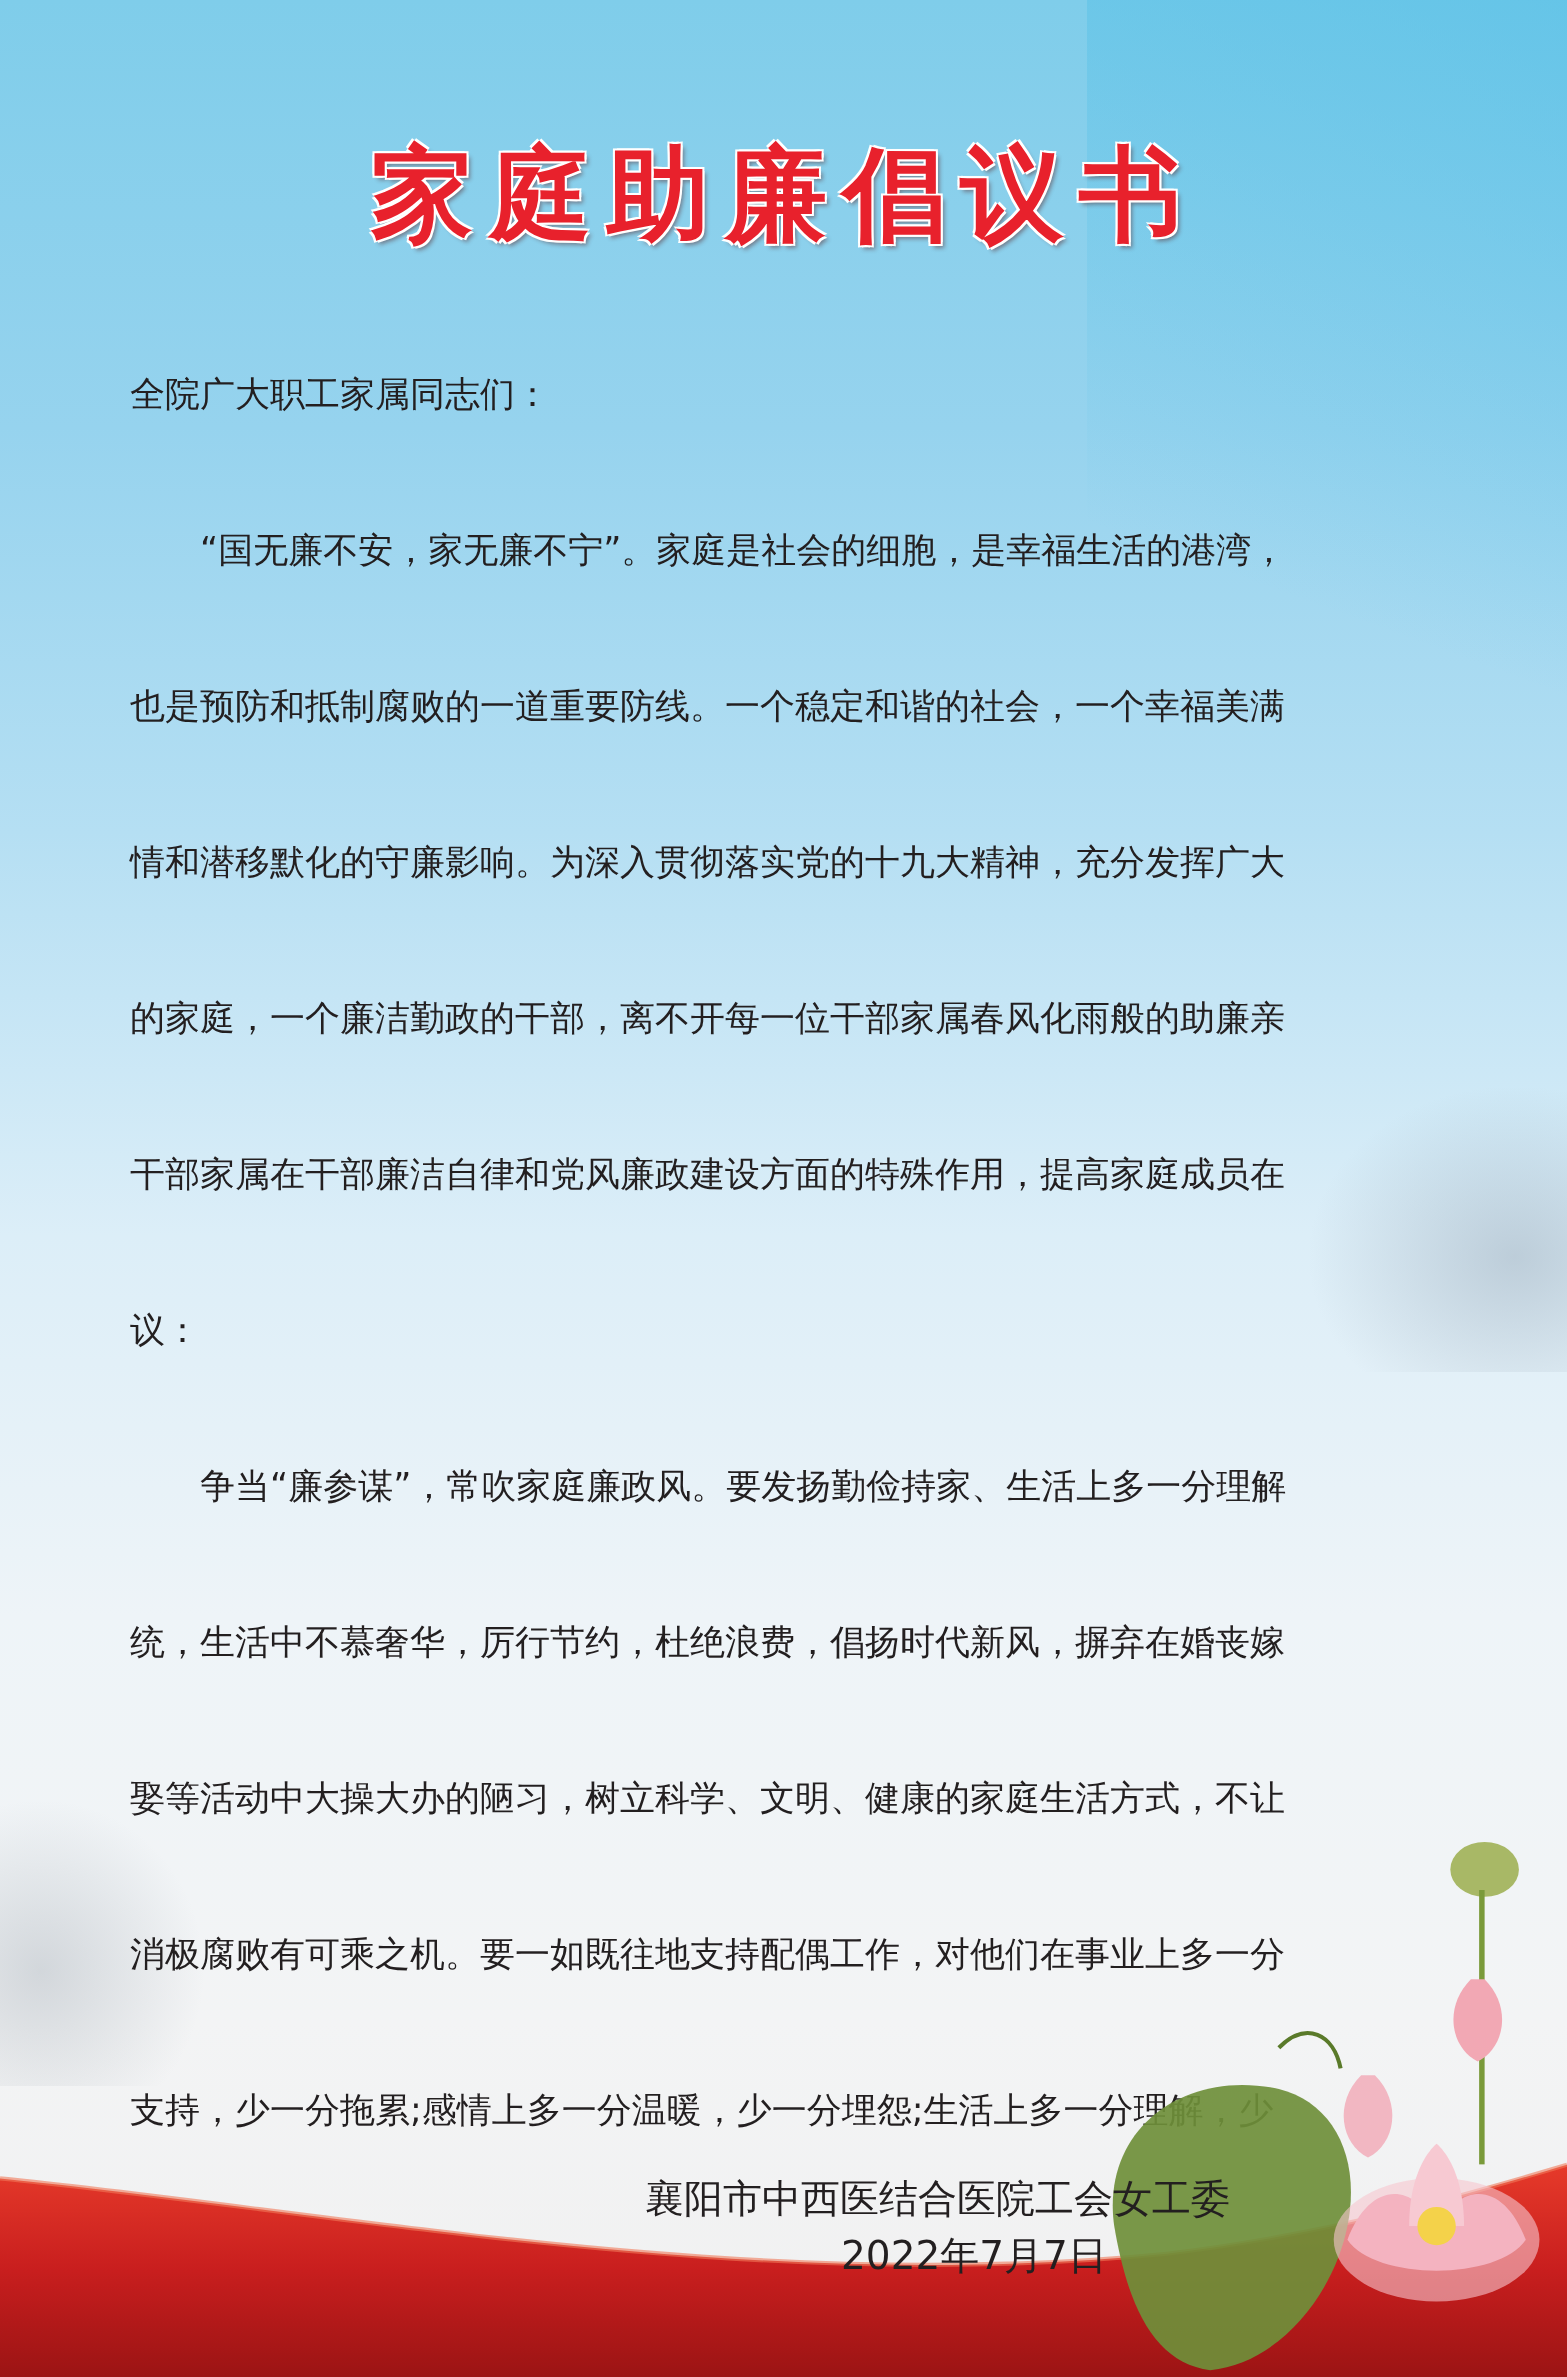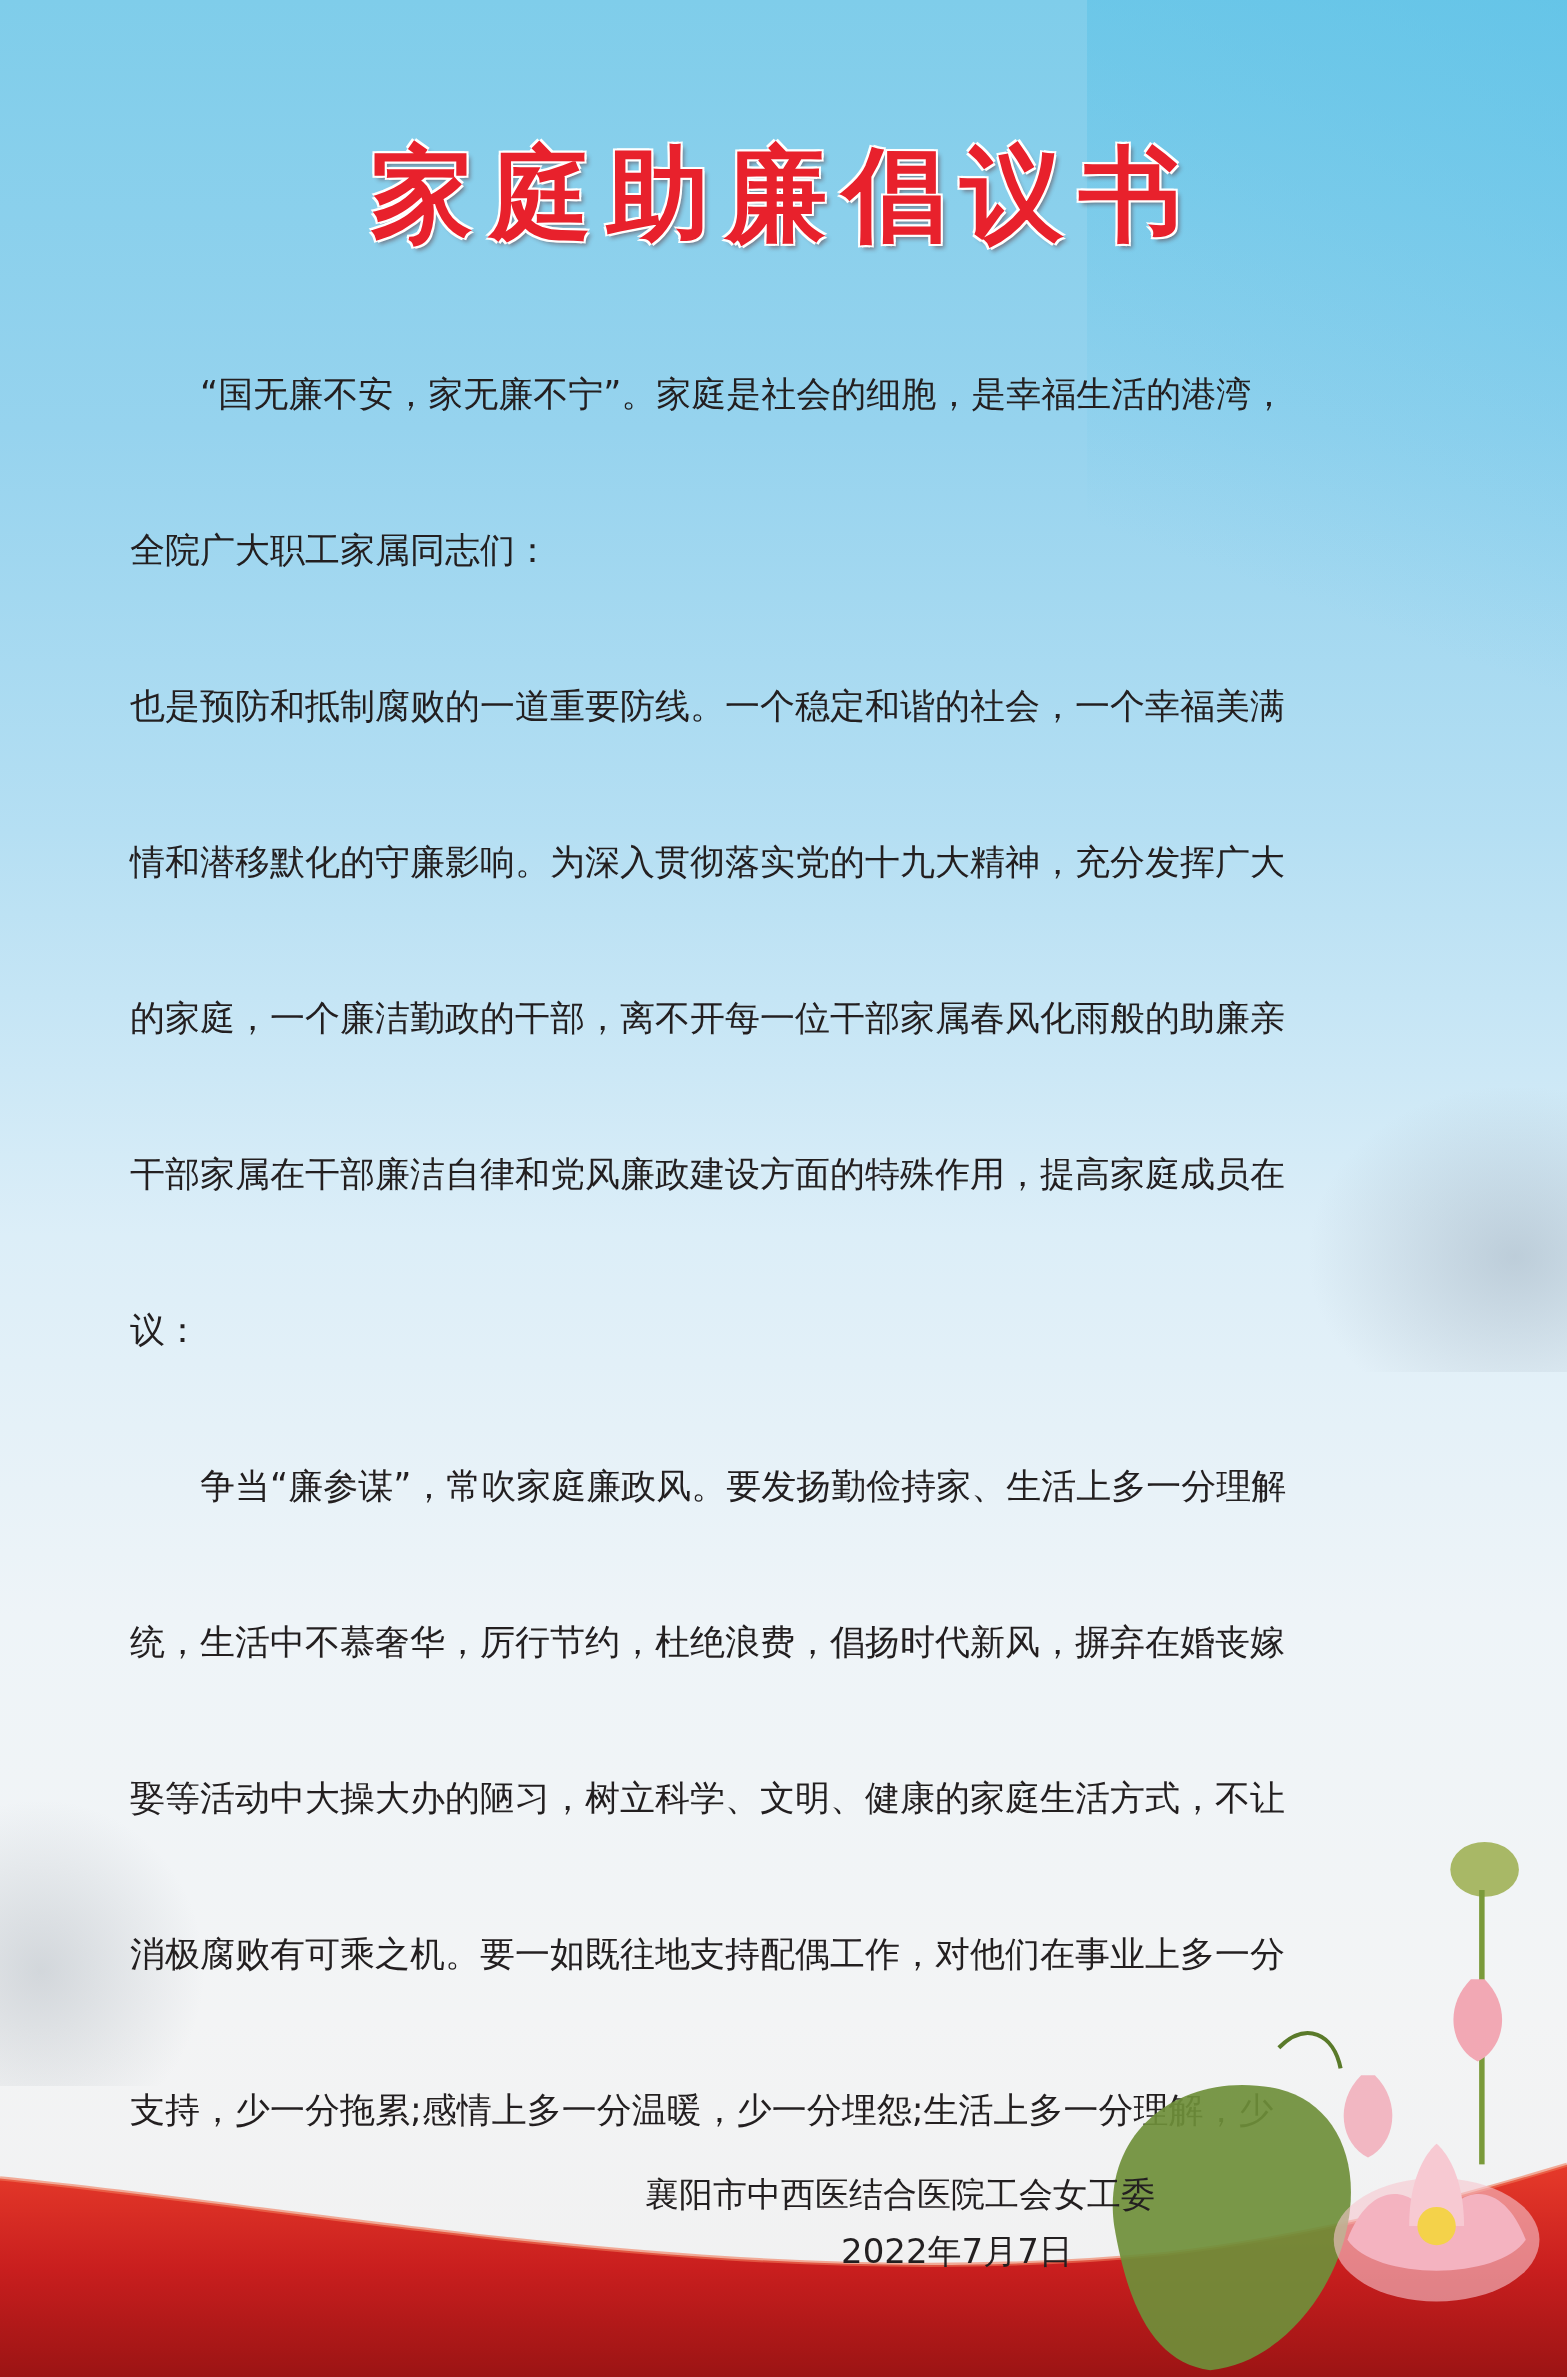--- a/index.html
+++ b/index.html
@@ -12,36 +12,36 @@
     background:radial-gradient(ellipse at 80% 60%,rgba(150,165,180,0.45),rgba(150,165,180,0) 70%);}
   .mist-left{position:absolute;left:0;top:1798px;width:206px;height:288px;
     background:radial-gradient(ellipse at 20% 60%,rgba(150,160,170,0.35),rgba(150,160,170,0) 70%);}
   .title{position:absolute;left:0;right:0;top:127px;text-align:center;
     font-family:Liberation Sans, sans-serif;font-weight:bold;
     font-size:103px;letter-spacing:15px;color:#e8212c;
     text-shadow:0 0 2.7px #fff,2.1px 2.1px 0 #fff,-2.1px -2.1px 0 #fff,2.1px -2.1px 0 #fff,-2.1px 2.1px 0 #fff,3.4px 4.1px 4.1px rgba(80,20,20,0.45);}
   .body{position:absolute;left:130px;top:264px;width:1317px;color:#231f20;
     font-size:35px;line-height:52px;white-space:pre;}
   .line{display:block;height:52px;}
-  .sig{position:absolute;color:#231f20;font-size:34px;}
+  .sig{position:absolute;color:#231f20;font-size:39px;}
   .ribbon{position:absolute;left:0;bottom:0;width:1567px;height:226px;}
   .lotus{position:absolute;right:0;bottom:0;width:494px;height:535px;}
 </style>
 </head>
 <body>
 
 <div class="bg-right"></div>
 <div class="mist"></div>
 <div class="mist-left"></div>
 
 <div class="title">家庭助廉倡议书</div>
 
 <div class="body">
+  <span class="line">全院广大职工家属同志们：</span>
   <span class="line">　　“国无廉不安，家无廉不宁”。家庭是社会的细胞，是幸福生活的港湾，</span>
-  <span class="line">全院广大职工家属同志们：</span>
   <span class="line">也是预防和抵制腐败的一道重要防线。一个稳定和谐的社会，一个幸福美满</span>
   <span class="line">情和潜移默化的守廉影响。为深入贯彻落实党的十九大精神，充分发挥广大</span>
   <span class="line">的家庭，一个廉洁勤政的干部，离不开每一位干部家属春风化雨般的助廉亲</span>
   <span class="line">干部家属在干部廉洁自律和党风廉政建设方面的特殊作用，提高家庭成员在</span>
   <span class="line">议：</span>
   <span class="line">　　争当“廉参谋”，常吹家庭廉政风。要发扬勤俭持家、生活上多一分理解</span>
   <span class="line">统，生活中不慕奢华，厉行节约，杜绝浪费，倡扬时代新风，摒弃在婚丧嫁</span>
   <span class="line">娶等活动中大操大办的陋习，树立科学、文明、健康的家庭生活方式，不让</span>
   <span class="line">消极腐败有可乘之机。要一如既往地支持配偶工作，对他们在事业上多一分</span>
   <span class="line">支持，少一分拖累;感情上多一分温暖，少一分埋怨;生活上多一分理解，少</span>

